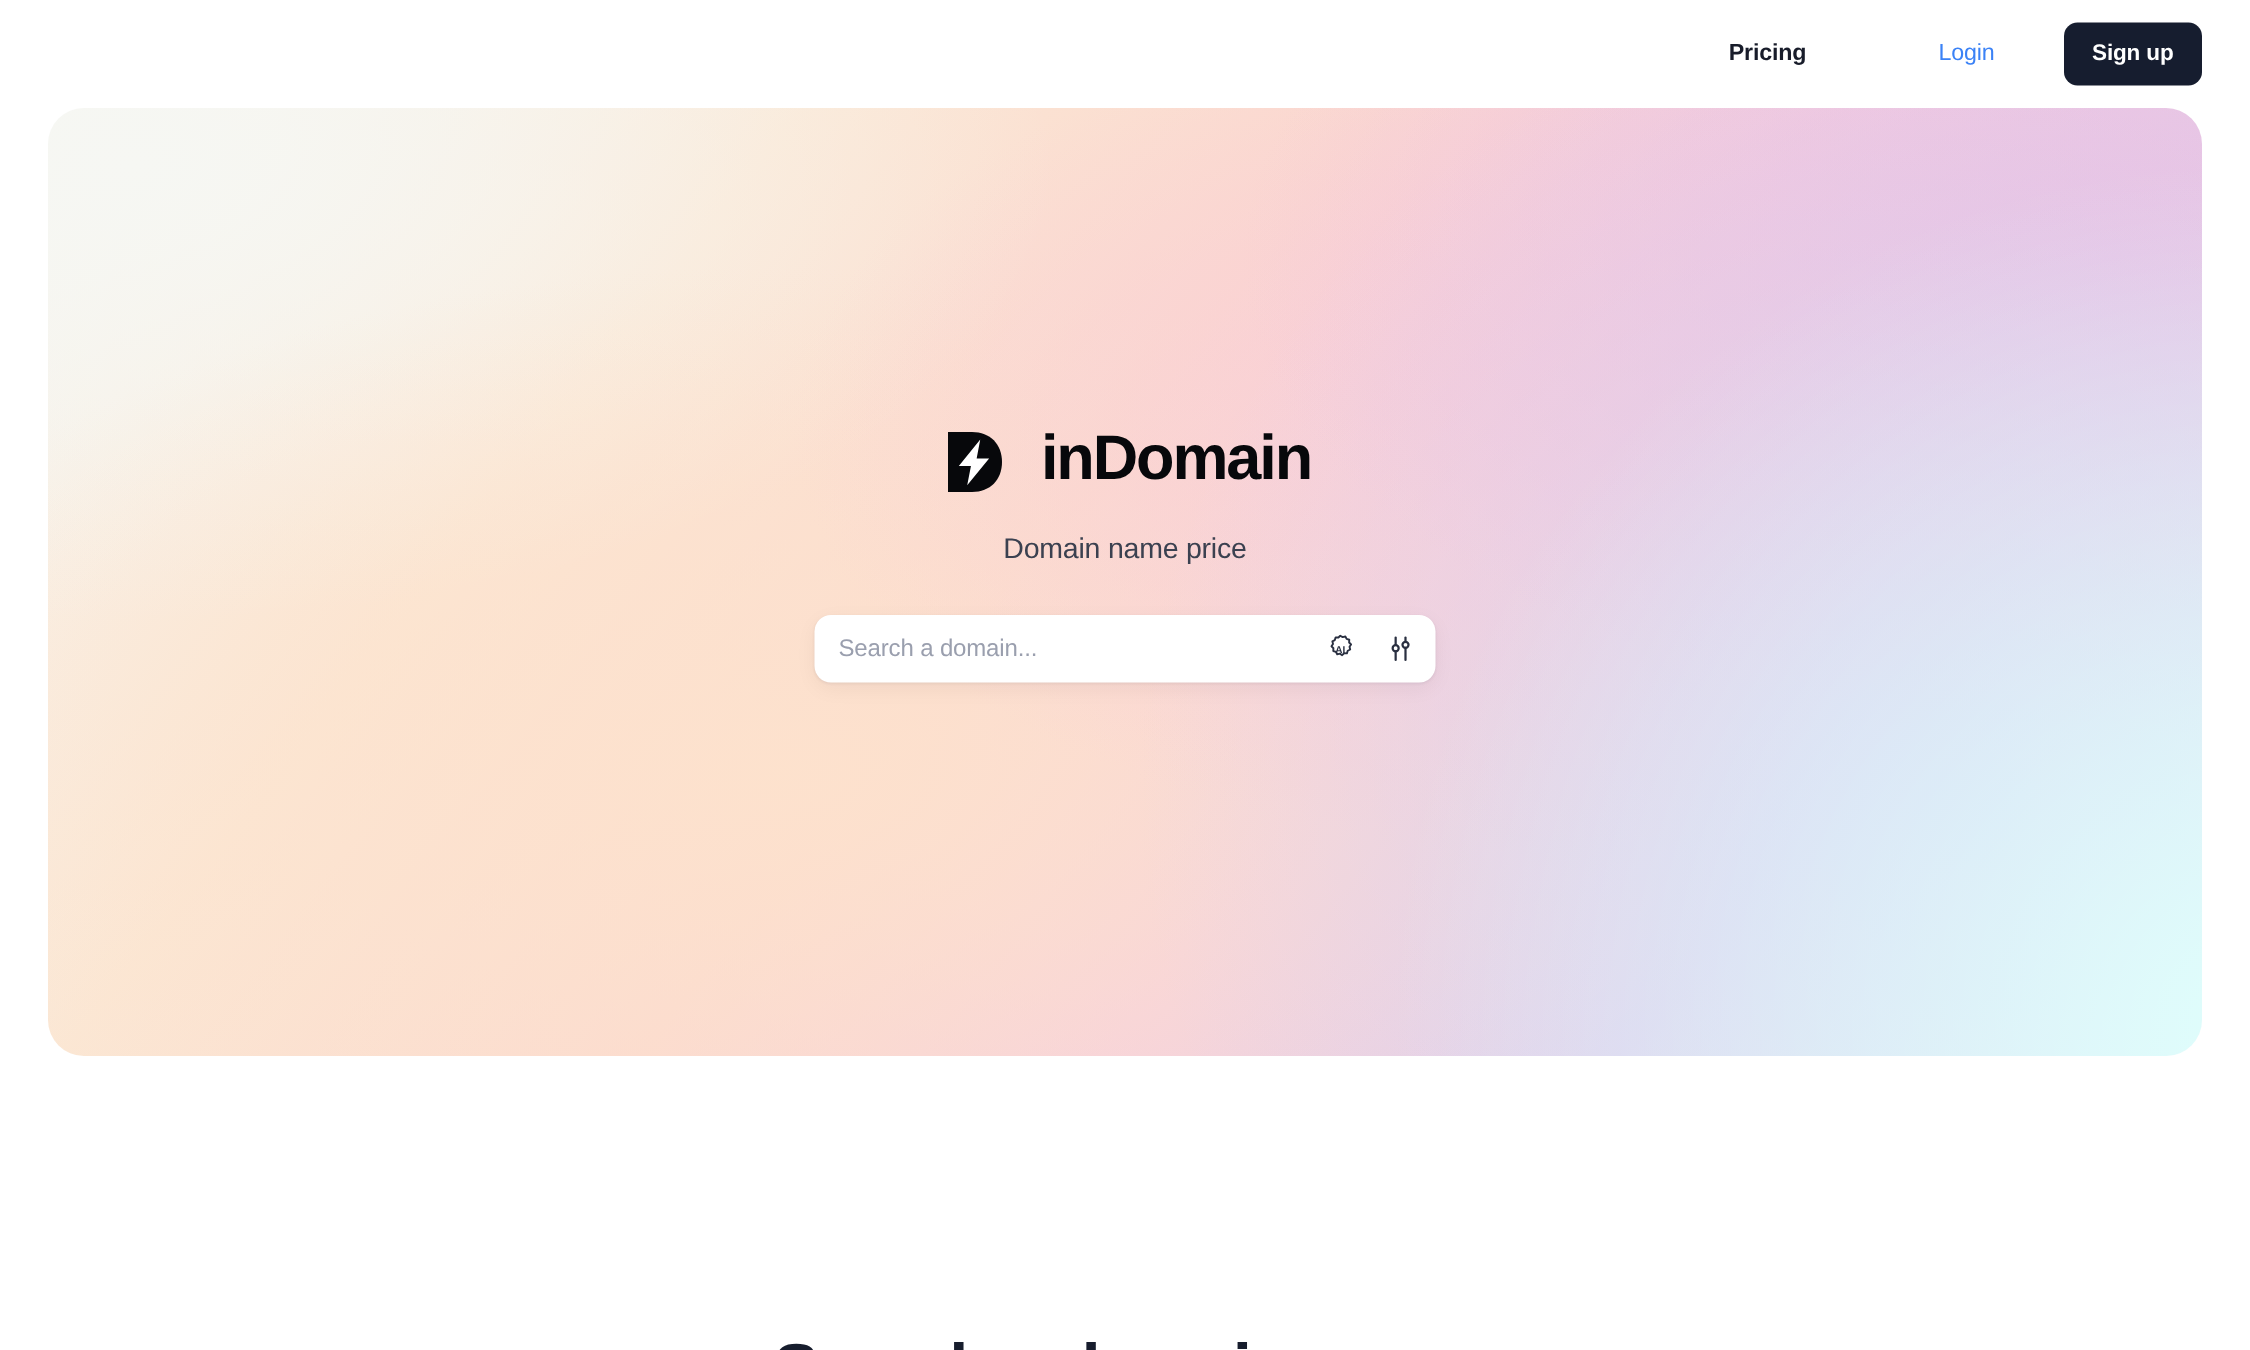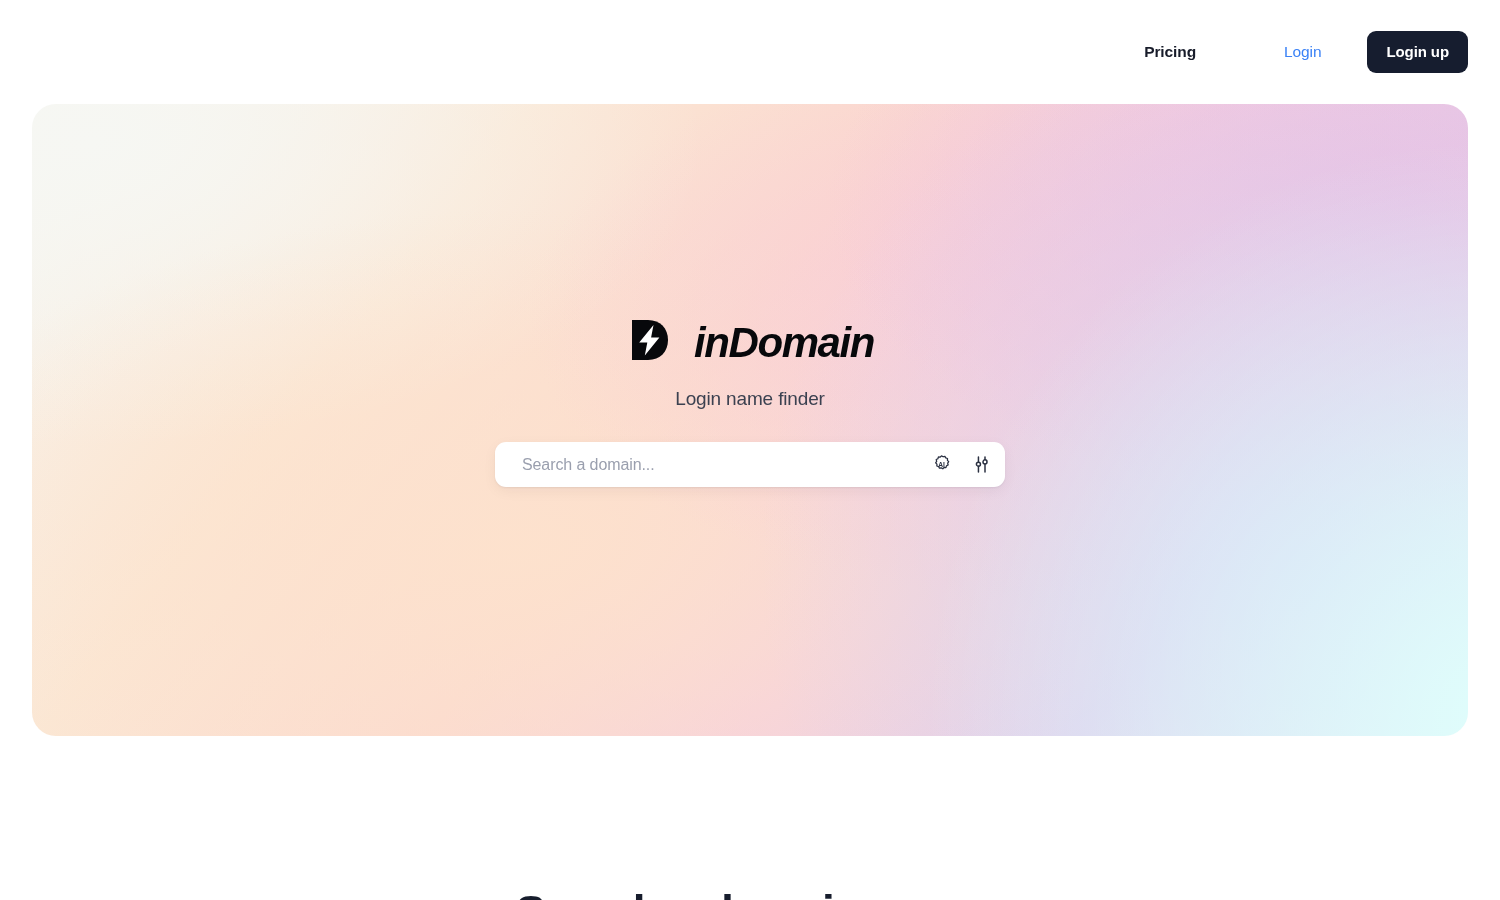--- a/index.html
+++ b/index.html
@@ -16,21 +16,21 @@
 
   .page {
     position: relative;
     width: 1500px;
     height: 900px;
     background: #ffffff;
   }
 
   
   .topnav {
-    height: 104px;
+    height: 72px;
     display: flex;
     align-items: center;
     justify-content: flex-end;
     padding: 0 32px 0 0;
     background: #ffffff;
   }
 
   .nav-links {
     display: flex;
     align-items: center;
@@ -96,23 +96,22 @@
     display: flex;
     flex-direction: column;
     align-items: center;
     justify-content: flex-start;
     padding-top: 212px;
   }
 
   
   .logo {
     display: flex;
-    align-items: flex-end;
+    align-items: flex-start;
     gap: 20px;
-    font-style: italic;
   }
 
   .logo-mark {
     width: 48px;
     height: 48px;
     display: block;
   }
 
   .logo-word {
     font-size: 42px;
@@ -126,28 +125,28 @@
     margin-top: 24px;
     font-size: 19px;
     color: #3b4150;
     letter-spacing: -0.15px;
     font-weight: 400;
   }
 
   
   .searchbar {
     margin-top: 32px;
-    width: 510px;
+    width: 414px;
     height: 45px;
     background: #ffffff;
     border-radius: 11px;
     box-shadow: 0 1px 2px rgba(16,24,40,0.06), 0 4px 14px rgba(16,24,40,0.05);
     display: flex;
     align-items: center;
-    padding: 0 12px 0 27px;
+    padding: 0 12px 0 16px;
   }
 
   .search-input {
     flex: 1;
     border: none;
     outline: none;
     background: transparent;
     font-size: 16px;
     color: #1b2030;
     font-family: "Liberation Sans", sans-serif;
@@ -217,38 +216,38 @@
 </style>
 </head>
 <body>
 
 <div class="page">
 
   <div class="topnav">
     <div class="nav-links">
       <a href="#" class="nav-item nav-pricing">Pricing</a>
       <a href="#" class="nav-item nav-login">Login</a>
-      <button class="nav-signup">Login up</button>
+      <button class="nav-signup">Sign up</button>
     </div>
   </div>
 
   <div class="hero">
     <div class="hero-inner">
 
       <div class="logo">
         <span class="logo-mark-wrap">
           <svg class="logo-mark" viewBox="0 0 48 48" xmlns="http://www.w3.org/2000/svg" aria-hidden="true">
             <path d="M6 4 h16 c12.15 0 20 8.2 20 20 s-7.85 20 -20 20 H6 Z" fill="#07080b"></path>
             <path d="M27.5 9 L13.2 26.6 h8.1 L18.8 39.5 L33.4 21.6 h-8.3 Z" fill="#ffffff"></path>
           </svg>
         </span>
         <span class="logo-word">inDomain</span>
       </div>
 
-      <div class="tagline">Login name finder</div>
+      <div class="tagline">Domain name price</div>
 
       <div class="searchbar">
         <input class="search-input" type="text" placeholder="Search a domain..." style="">
         <div class="search-actions">
           <button class="icon-btn" aria-label="AI">
             <svg width="21" height="21" viewBox="0 0 24 24" xmlns="http://www.w3.org/2000/svg">
               <path d="M12 2.1 l1.85 1.05 2.05 -0.5 0.95 1.88 2.02 0.62 -0.1 2.11 1.48 1.5 -1.18 1.75 0.5 2.05 -1.88 0.95 -0.62 2.02 -2.11 -0.1 -1.5 1.48 -1.75 -1.18 -2.05 0.5 -0.95 -1.88 -2.02 -0.62 0.1 -2.11 -1.48 -1.5 1.18 -1.75 -0.5 -2.05 1.88 -0.95 0.62 -2.02 2.11 0.1 Z" fill="none" stroke="#2a3041" stroke-width="1.45" stroke-linejoin="round"></path>
               <text x="12" y="15.1" font-family="Liberation Sans, sans-serif" font-size="7.6" font-weight="700" fill="#2a3041" text-anchor="middle">AI</text>
             </svg>
           </button>

